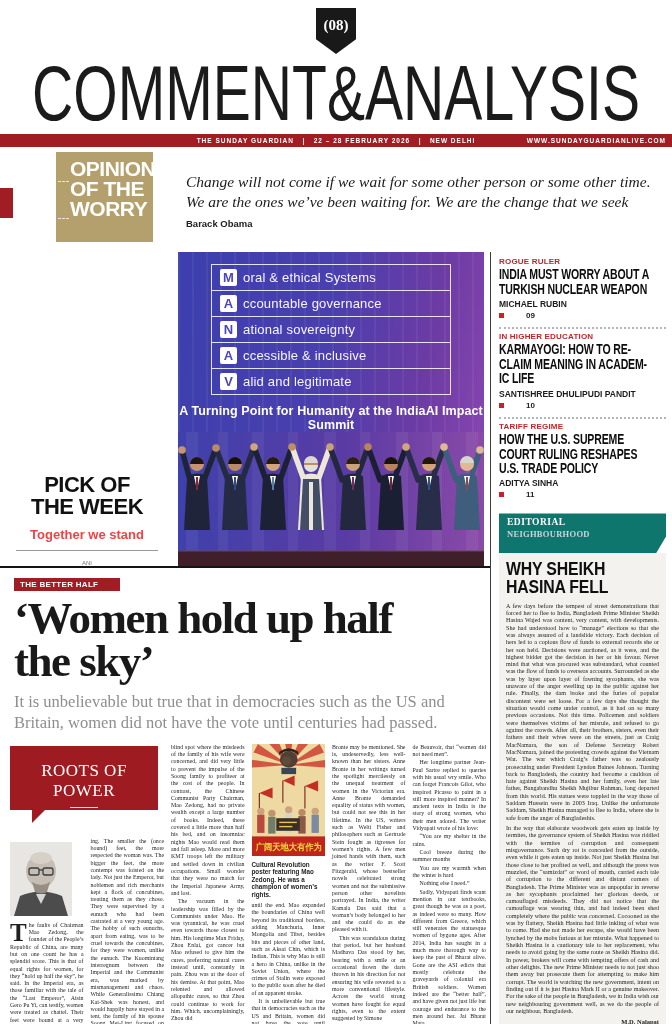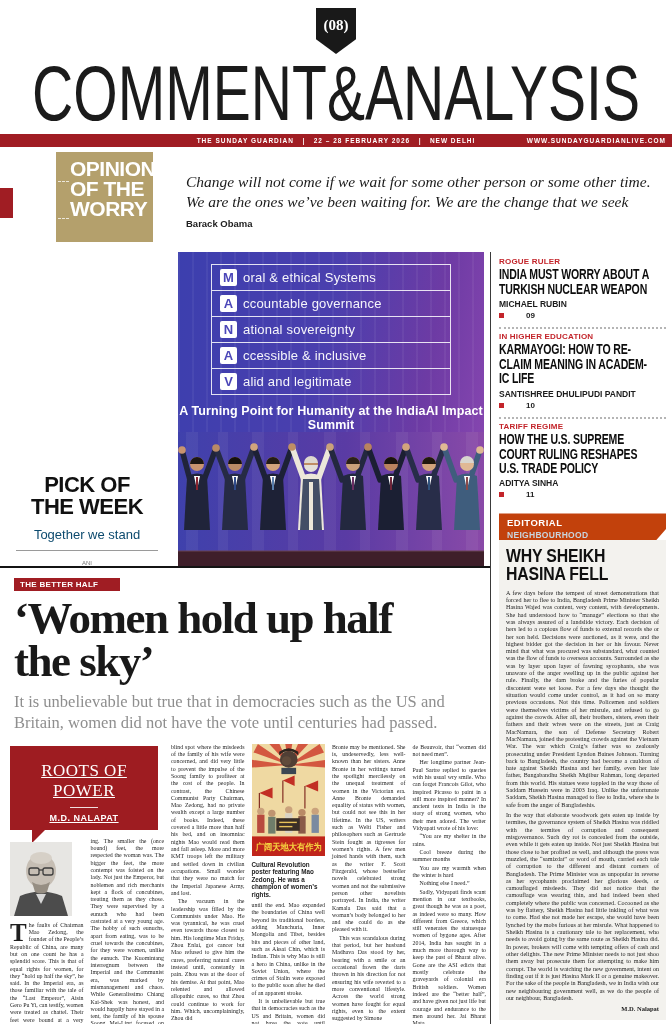--- a/index.html
+++ b/index.html
@@ -27,21 +27,21 @@
              font-size:9.5px;margin-top:6px;color:#222;}
   
   .mainrow{display:flex;margin-top:5px;}
   .left-main{width:490px;}
   .sidebar{width:182px;box-sizing:border-box;border-left:1px solid #3a3a3a;padding:2px 6px 0 8px;}
   
   .pickrow{display:flex;height:314px;align-items:flex-end;}
   .pickcol{width:178px;box-sizing:border-box;padding:2px 14px 0 10px;text-align:center;}
   .pick-heading{font-size:22px;font-weight:800;letter-spacing:-0.5px;line-height:1.0;
                 white-space:pre-line;color:#111;}
-  .pick-title{font-size:13px;font-weight:400;margin-top:10px;line-height:1.1;color:#0c4a6e;}
+  .pick-title{font-size:13px;font-weight:700;margin-top:10px;line-height:1.1;color:#ef4444;}
   .pick-rule{border:none;border-top:1px solid #9a9a9a;width:92%;margin:8px auto 9px;}
   .pick-caption{font-family:"Liberation Serif",serif;font-size:9.5px;line-height:1.35;color:#333;}
   .pick-credit{font-size:6px;color:#777;margin-top:4px;}
   
   .graphic{width:306px;height:314px;position:relative;overflow:hidden;
      background:linear-gradient(100deg,#3c3fae 0%,#4a3fae 45%,#6d3ba4 75%,#8d49b3 100%);}
   .graphic::before{content:"";position:absolute;inset:0;
      background:repeating-linear-gradient(90deg,rgba(255,255,255,.05) 0 2px,transparent 2px 14px);}
   .manav-box{position:relative;width:238px;margin:12px auto 0;border:1px solid rgba(255,255,255,.85);}
   .manav-row{display:flex;align-items:center;padding:4px 8px;border-bottom:1px solid rgba(255,255,255,.85);}
@@ -57,22 +57,22 @@
   .teaser-kicker{color:#c3242a;font-size:8px;font-weight:800;letter-spacing:.2px;}
   .teaser-title{width:218px;transform:scale(0.78,1.02);transform-origin:0 0;font-size:13.5px;
                 font-weight:800;line-height:1.05;white-space:pre-line;color:#0d0d0d;margin:2px 0 3px;
                 letter-spacing:-0.2px;}
   .teaser-byline{font-size:8.5px;font-weight:800;color:#1c1c1c;}
   .pageref{margin-top:2px;display:flex;align-items:center;}
   .pageref .sq{width:5px;height:5px;background:#c3242a;margin-right:2px;}
   .pageref .num{font-size:8px;font-weight:800;color:#222;margin-left:20px;}
   
   .editorial{margin-top:7px;}
-  .ed-head{background:#c2410c;color:#fff;padding:4px 8px 0;
-           clip-path:polygon(0 0,100% 0,100% 58%,94% 100%,0 100%);}
+  .ed-head{background:#0f766e;color:#fff;padding:4px 8px 14px;
+           clip-path:polygon(0 0,100% 0,100% 58%,94% 100%,0 100%);font-family:Liberation Serif, serif;}
   .ed-label{font-size:9.5px;font-weight:800;letter-spacing:.5px;}
   .ed-sublabel{font-size:8.5px;font-weight:700;color:#c9d4dd;margin-top:2px;letter-spacing:.3px;}
   .ed-body{background:#f3f2ee;padding:5px 7px 8px;}
   .ed-headline{width:113%;transform:scale(0.88,1);transform-origin:0 0;font-size:18px;font-weight:800;
                line-height:0.98;color:#101010;margin:3px 0 6px;letter-spacing:-0.2px;}
   .ed-paras p{margin:0 0 3px;font-family:"Liberation Serif",serif;font-size:6.1px;line-height:1.2;
               text-align:justify;color:#232323;}
   .ed-signoff{text-align:right;font-family:"Liberation Serif",serif;font-weight:bold;font-size:6.5px;}
   
   .betterhalf{border-top:2px solid #141414;padding-top:5px;}
@@ -86,22 +86,22 @@
   .article{position:relative;margin-top:11px;padding:0 4px 0 10px;display:flex;gap:7px;height:318px;
            overflow:hidden;}
   .acol{flex:1;font-family:"Liberation Serif",serif;font-size:5.9px;line-height:1.24;
         text-align:justify;color:#1f1f1f;min-width:0;}
   .acol p{margin:0 0 1px;}
   .acol p + p{text-indent:7px;}
   .col1{padding-top:178px;}
   .col2{padding-top:94px;}
   .col1 p:first-of-type::first-letter{float:left;font-size:25px;line-height:0.78;font-weight:bold;
         padding:1px 2px 0 0;}
-  .redbox{position:absolute;left:10px;top:2px;width:148px;height:84px;background:#9e1c21;color:#fff;
-          text-align:center;text-decoration:underline;}
+  .redbox{position:absolute;left:10px;top:2px;width:148px;height:64px;background:#9e1c21;color:#fff;
+          text-align:center;}
   .redbox::after{content:"";position:absolute;top:100%;left:22px;border-top:13px solid #9e1c21;
           border-right:13px solid transparent;}
   .rop-title{font-family:"Liberation Serif",serif;font-size:17px;letter-spacing:.5px;margin-top:15px;}
   .rop-rule{border:none;border-top:1px solid rgba(255,255,255,.85);width:28px;margin:6px auto 5px;}
   .rop-author{font-size:9px;font-weight:800;letter-spacing:.5px;}
   .authorpic{position:absolute;left:10px;top:98px;}
   .posterfig{margin:0 0 4px;}
   .poster-caption{font-family:"Liberation Sans",sans-serif;font-size:6.3px;font-weight:bold;
                   line-height:1.18;color:#222;text-align:left;margin-top:3px;text-indent:0 !important;}
 </style>

